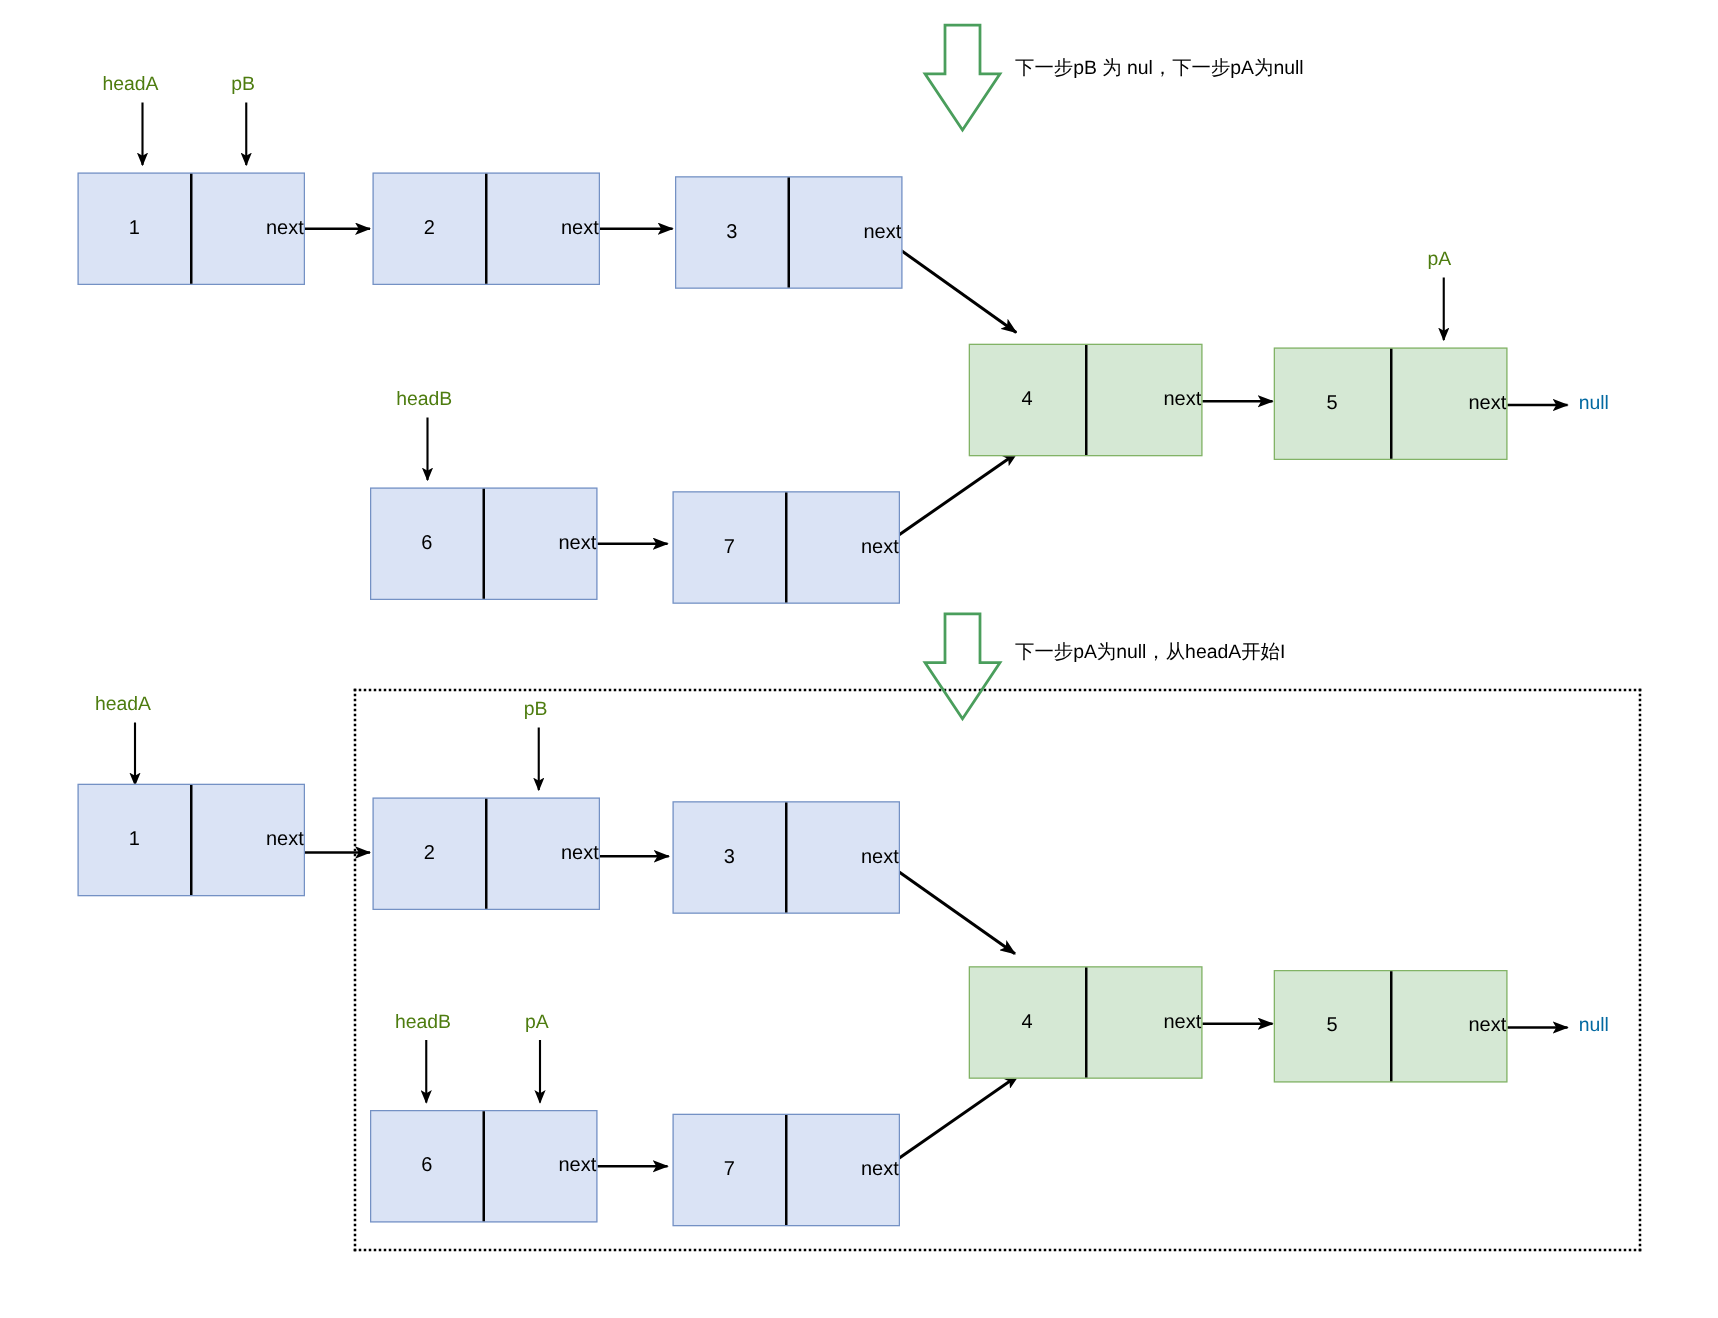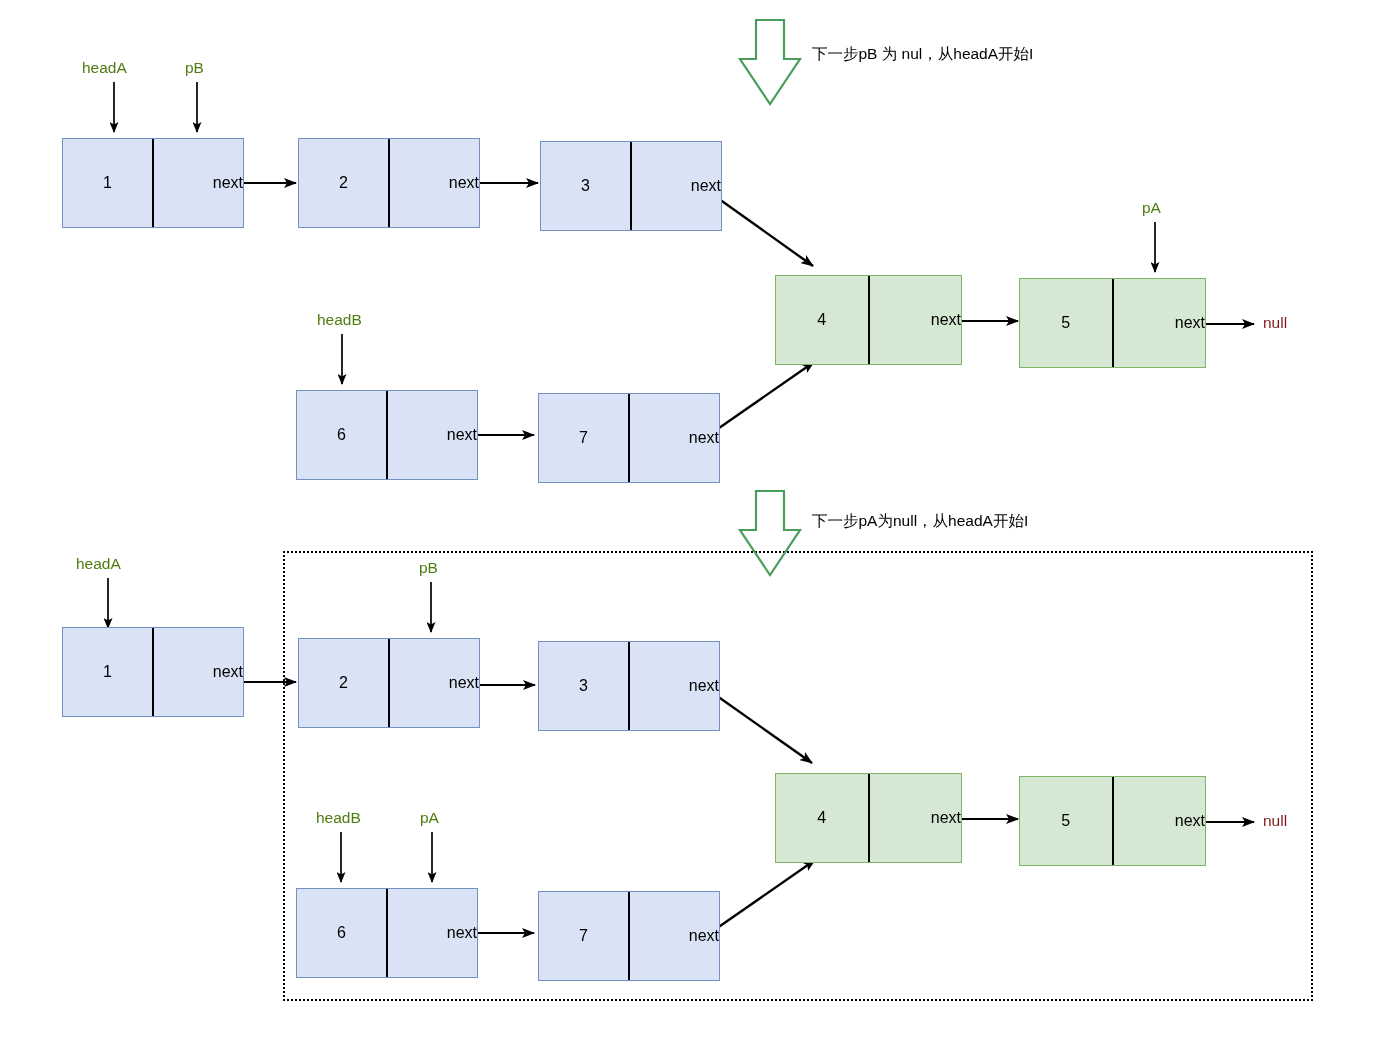--- a/index.html
+++ b/index.html
@@ -59,21 +59,21 @@
   }
   .caption {
     position: absolute;
     font-size: 15.5px;
     color: #000000;
     white-space: nowrap;
   }
   .nullword {
     position: absolute;
     font-size: 15.5px;
-    color: #7f1d1d;
+    color: #0369a1;
     white-space: nowrap;
     text-align: center;
   }
   .dotbox {
     position: absolute;
     box-sizing: border-box;
     border: 2px dotted #000000;
     background: transparent;
   }
 </style>
@@ -158,21 +158,21 @@
     <line x1="467" y1="933" x2="534" y2="933" stroke="#000000" stroke-width="2" marker-end="url(#ahs)"></line>
     <circle cx="706" cy="936" r="6.5" fill="#000000"></circle>
     <line x1="710" y1="933" x2="815" y2="860" stroke="#000000" stroke-width="2.4" marker-end="url(#ahs)"></line>
 
     <circle cx="944" cy="819" r="6.5" fill="#000000"></circle>
     <line x1="948" y1="819" x2="1018" y2="819" stroke="#000000" stroke-width="2" marker-end="url(#ahs)"></line>
     <circle cx="1186" cy="822" r="6.5" fill="#000000"></circle>
     <line x1="1190" y1="822" x2="1254" y2="822" stroke="#000000" stroke-width="2" marker-end="url(#ahs)"></line>
   </svg>
 
-  <div class="caption" style="left:812px; top:44px;">下一步pB 为 nul，从headA开始I</div>
+  <div class="caption" style="left:812px; top:44px;">下一步pB 为 nul，下一步pA为null</div>
 
   <div class="ptr-label" style="left:82px; top:59px;">headA</div>
   <div class="ptr-label" style="left:185px; top:59px;">pB</div>
   <div class="ptr-label" style="left:317px; top:311px;">headB</div>
   <div class="ptr-label" style="left:1142px; top:199px;">pA</div>
 
   <div class="node" style="left:62px; top:138px; width:182px; height:90px;">
     <div class="cell val">1</div>
     <div class="cell nxt">next</div>
   </div>

